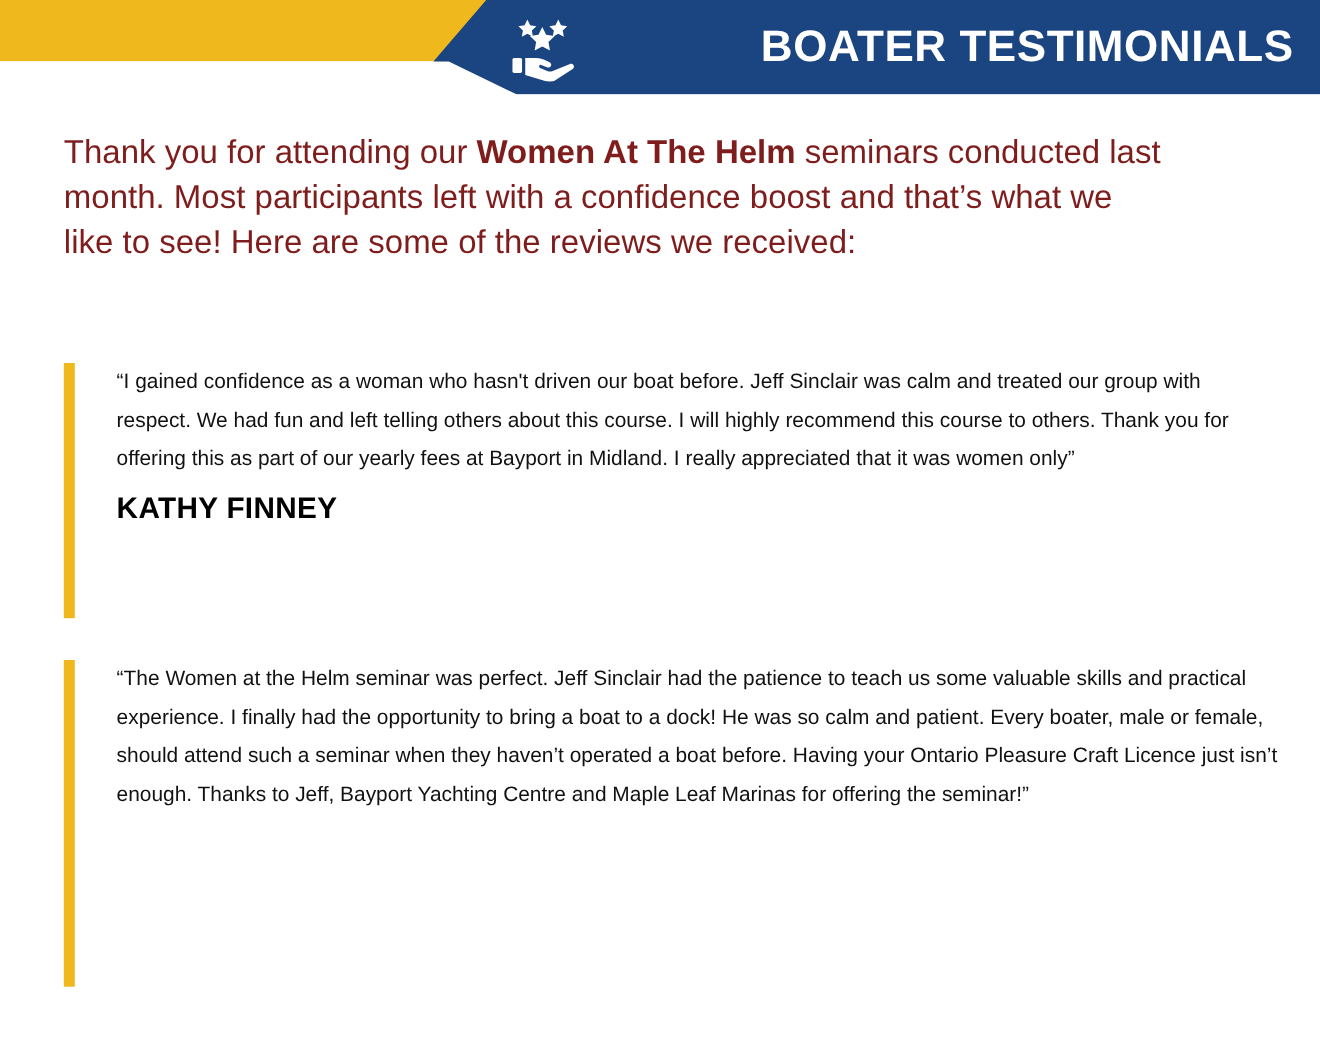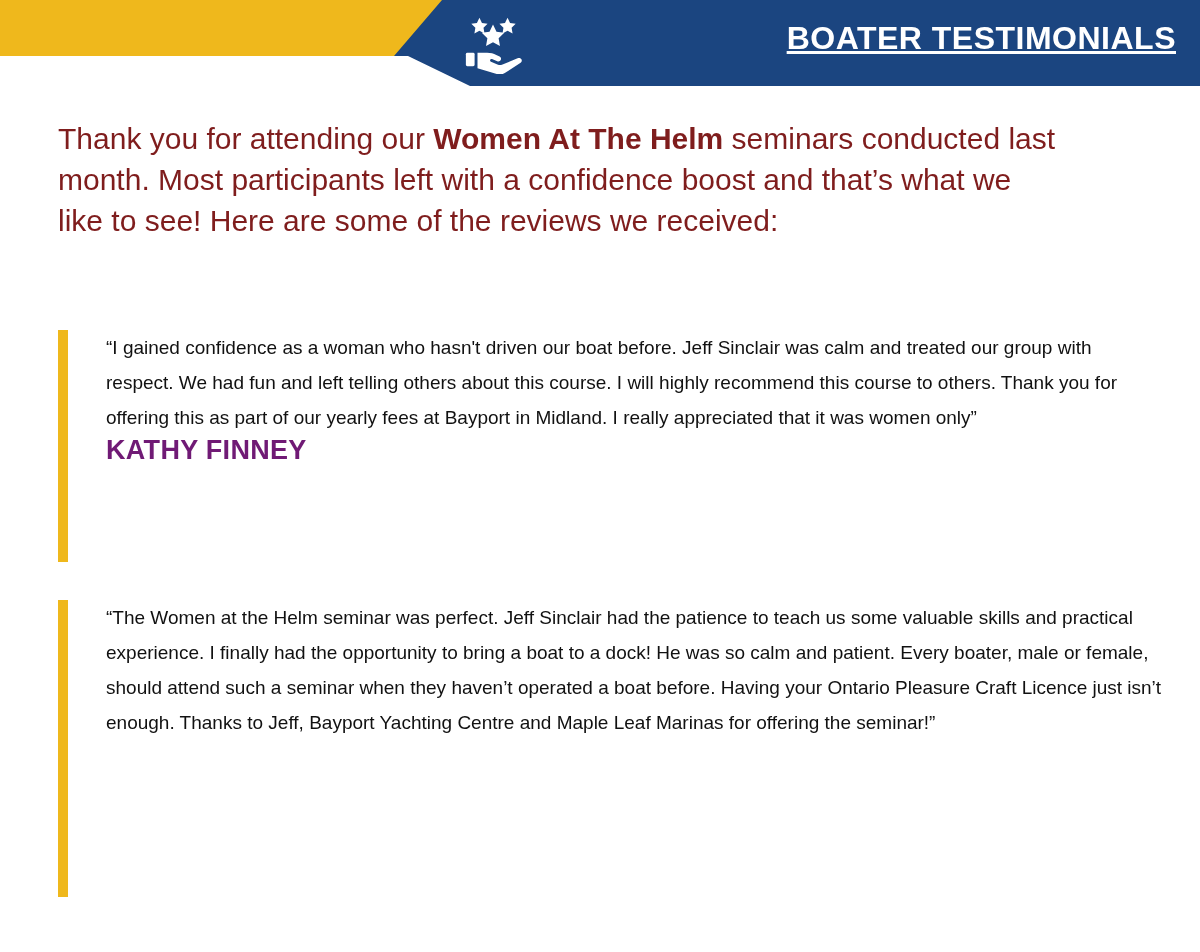--- a/index.html
+++ b/index.html
@@ -45,27 +45,26 @@
     left: 462px;
     top: 12px;
     width: 62px;
     height: 62px;
     z-index: 3;
   }
   .header-title {
     position: absolute;
     right: 24px;
     top: 20px;
-    font-size: 32px;
+    font-size: 40px;
     font-weight: bold;
     color: #ffffff;
     letter-spacing: 0.5px;
     white-space: nowrap;
     z-index: 3;
-    text-decoration: underline;
   }
 
   
   .intro {
     position: absolute;
     left: 58px;
     top: 118px;
     width: 1000px;
     font-size: 30px;
     line-height: 41px;
@@ -94,23 +93,24 @@
 
   .quote {
     margin-left: 48px;
     font-size: 19px;
     line-height: 35px;
     color: #111111;
     width: 1058px;
   }
   .attrib {
     margin-left: 48px;
+    margin-top: 12px;
     font-size: 27px;
     font-weight: bold;
-    color: #701a75;
+    color: #000000;
     letter-spacing: 0.3px;
   }
 </style>
 </head>
 <body>
 
 <div class="page">
 
   <div class="header">
     <div class="header-gold"></div>

